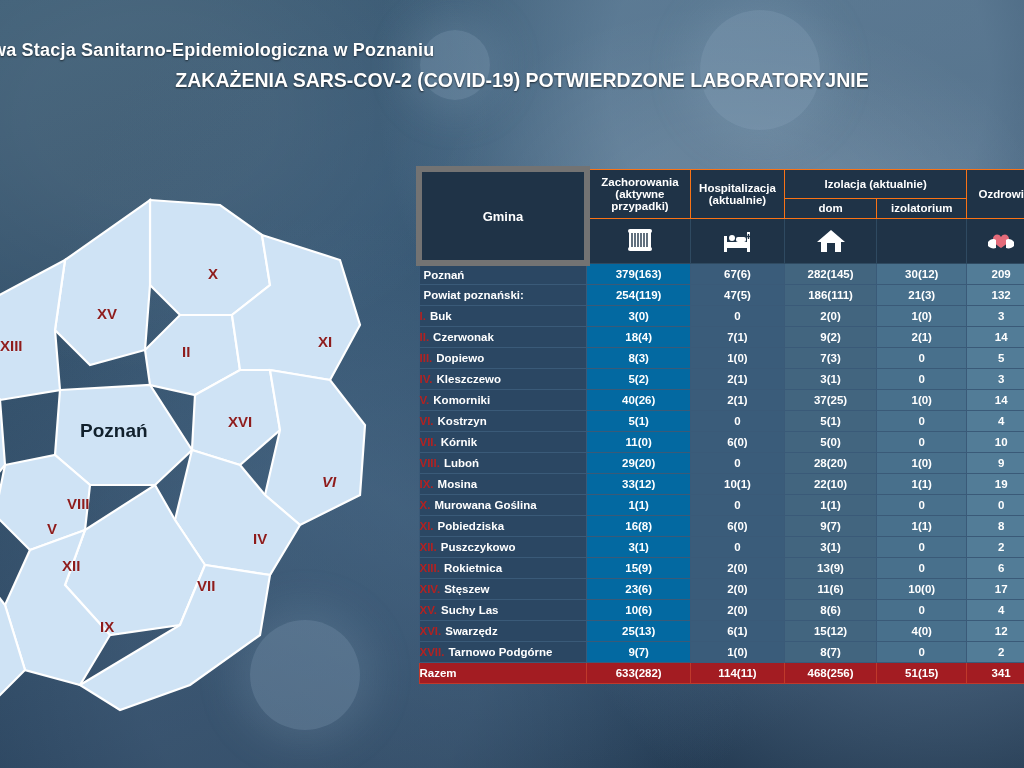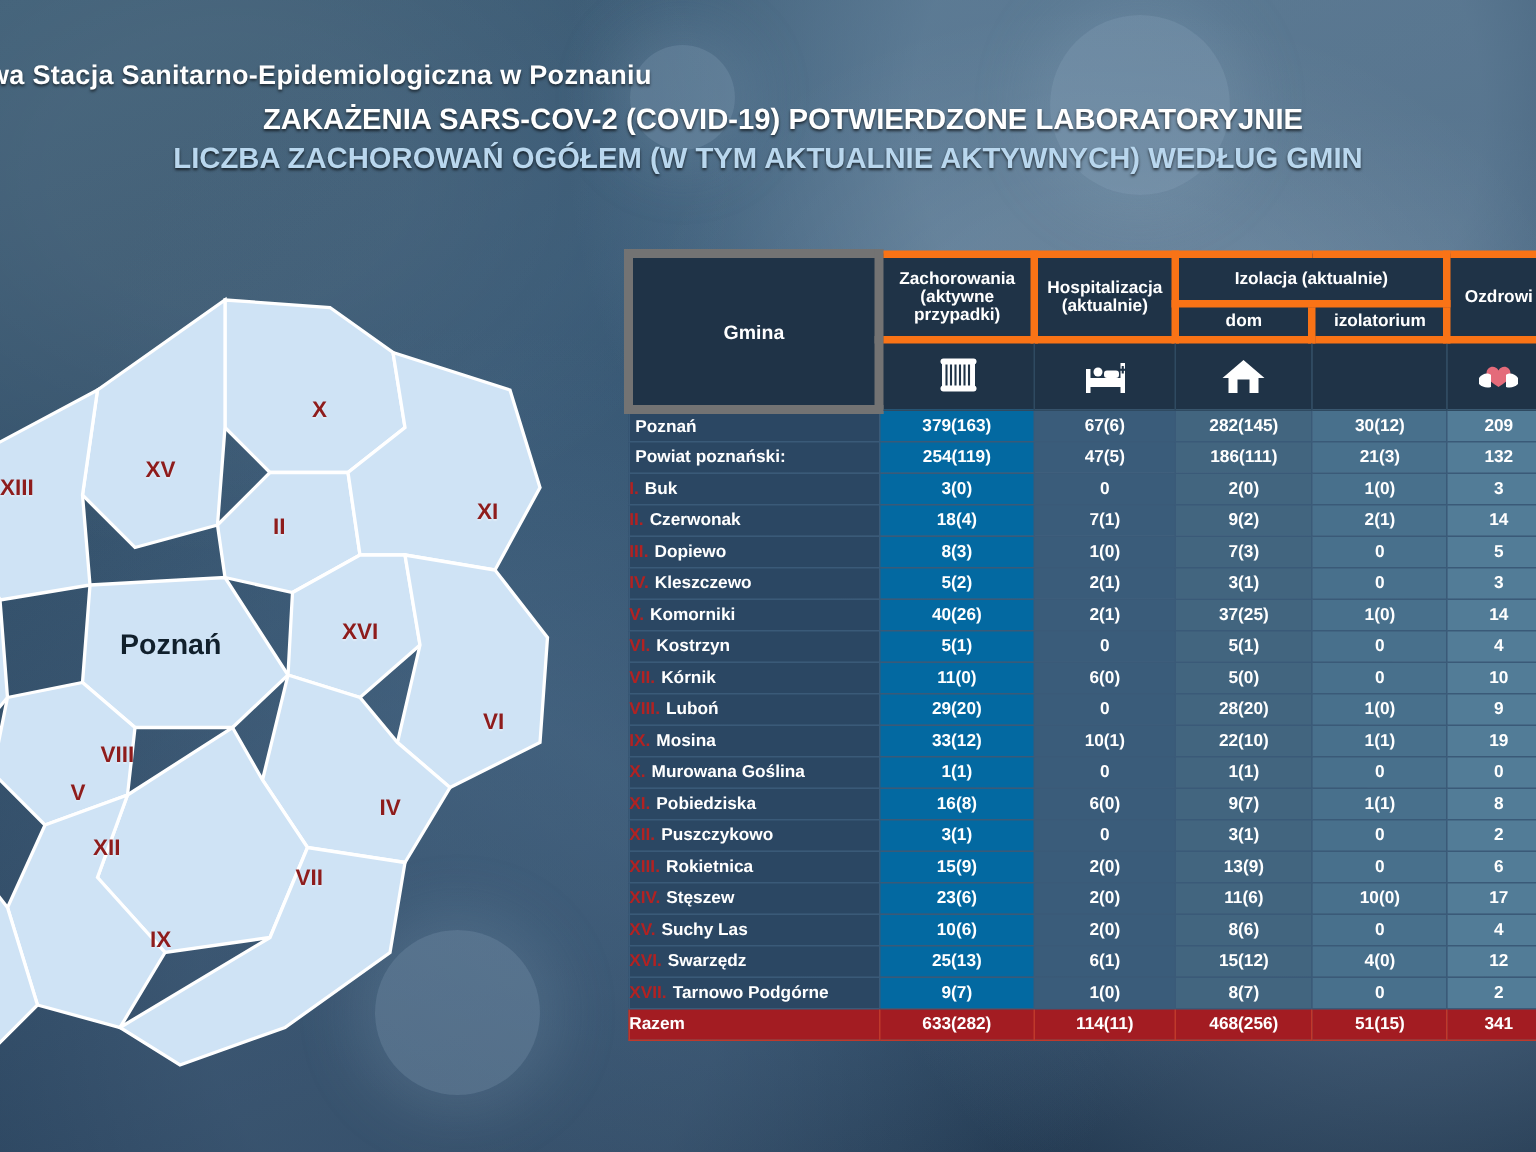--- a/index.html
+++ b/index.html
@@ -59,21 +59,21 @@
   }
   
   #table{
     position:absolute;left:416px;top:166px;width:620px;
     border-collapse:collapse;
     font-size:11.5px;color:#ffffff;
   }
   #table td,#table th{padding:0;}
   .hdr-cell{
     background:#1f3347;color:#fff;font-weight:bold;text-align:center;
-    vertical-align:middle;border:5px solid #f97316;
+    vertical-align:middle;border:1px solid #f97316;
   }
   .hdr-top{height:28px;font-size:11.5px;}
   .hdr-sub{height:19px;font-size:11.5px;font-weight:bold;}
   .icon-cell{background:#1f3347;border:1px solid #2f4a61;text-align:center;height:44px;}
   .gmina-head{
     background:#1f3347;border:6px solid #737373;text-align:center;
     font-weight:bold;font-size:13px;
   }
   .rowname{
     background:#2b4763;padding:3px 6px 3px 8px;font-size:11.5px;font-weight:bold;
@@ -101,21 +101,20 @@
 
 <div class="virus" style="left:700px;top:10px;width:120px;height:120px;"></div>
 <div class="virus" style="left:905px;top:420px;width:150px;height:150px;"></div>
 <div class="virus" style="left:250px;top:620px;width:110px;height:110px;"></div>
 <div class="virus" style="left:420px;top:30px;width:70px;height:70px;"></div>
 
 <div id="org">wa Stacja Sanitarno-Epidemiologiczna w Poznaniu</div>
 
 <div id="titlebox">
   <div class="l1">ZAKAŻENIA SARS-COV-2 (COVID-19) POTWIERDZONE LABORATORYJNIE</div>
-  <div class="l3">LICZBA ZACHOROWAŃ OGÓŁEM (W TYM AKTUALNIE AKTYWNYCH) WEDŁUG GMIN</div>
 </div>
 
 <div id="map">
   <svg class="mapsvg" width="420" height="560" viewBox="0 0 420 560">
     <g fill="#cfe3f5" stroke="#ffffff" stroke-width="2.2">
       <path d="M180,35 L250,40 L292,70 L300,120 L262,150 L210,150 L180,120 Z"></path>
       <path d="M95,95 L180,35 L180,120 L175,185 L120,200 L85,165 Z"></path>
       <path d="M20,135 L95,95 L85,165 L90,225 L30,235 L5,190 Z"></path>
       <path d="M175,185 L210,150 L262,150 L270,205 L225,230 L180,220 Z"></path>
       <path d="M292,70 L370,95 L390,160 L360,215 L300,205 L270,205 L262,150 L300,120 Z"></path>
@@ -127,26 +126,26 @@
       <path d="M222,285 L270,300 L295,330 L330,360 L300,410 L235,400 L205,355 Z"></path>
       <path d="M115,365 L185,320 L205,355 L235,400 L210,460 L140,470 L95,420 Z"></path>
       <path d="M60,385 L115,365 L95,420 L140,470 L110,520 L55,505 L35,440 Z"></path>
       <path d="M-12,380 L35,440 L55,505 L20,540 L-20,500 Z"></path>
       <path d="M110,520 L210,460 L235,400 L300,410 L290,470 L220,520 L150,545 Z"></path>
     </g>
   </svg>
   <div id="poznan-label">Poznań</div>
   <div class="mlabel" style="left:238px;top:100px;">X</div>
   <div class="mlabel" style="left:127px;top:140px;">XV</div>
-  <div class="mlabel" style="left:30px;top:152px;">XIII</div>
+  <div class="mlabel" style="left:30px;top:172px;">XIII</div>
   <div class="mlabel" style="left:212px;top:178px;">II</div>
   <div class="mlabel" style="left:348px;top:168px;">XI</div>
   <div class="mlabel" style="left:258px;top:248px;">XVI</div>
 
-  <div class="mlabel" style="left:352px;top:308px;">VI</div>
+  <div class="mlabel" style="left:352px;top:308px;font-style:italic;">VI</div>
   <div class="mlabel" style="left:97px;top:330px;">VIII</div>
   <div class="mlabel" style="left:77px;top:355px;">V</div>
   <div class="mlabel" style="left:283px;top:365px;">IV</div>
   <div class="mlabel" style="left:92px;top:392px;">XII</div>
   <div class="mlabel" style="left:227px;top:412px;text-align:center;">VII</div>
   <div class="mlabel" style="left:130px;top:453px;">IX</div>
 
 </div>
 
 <table id="table">

